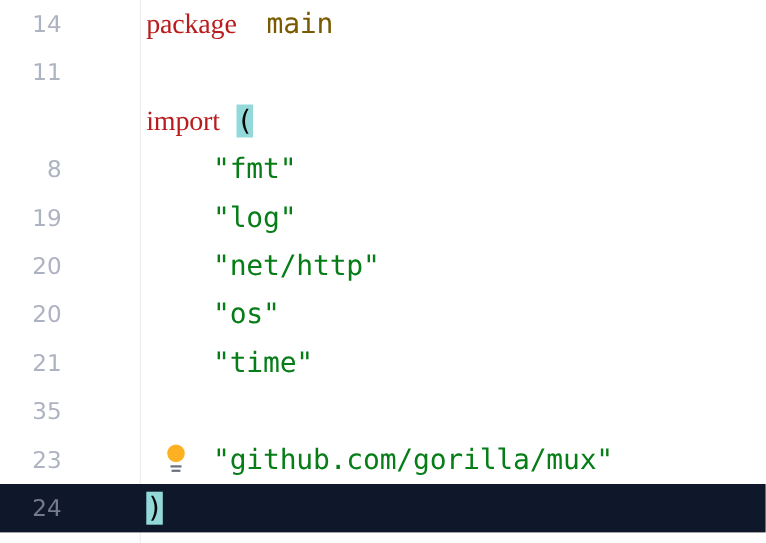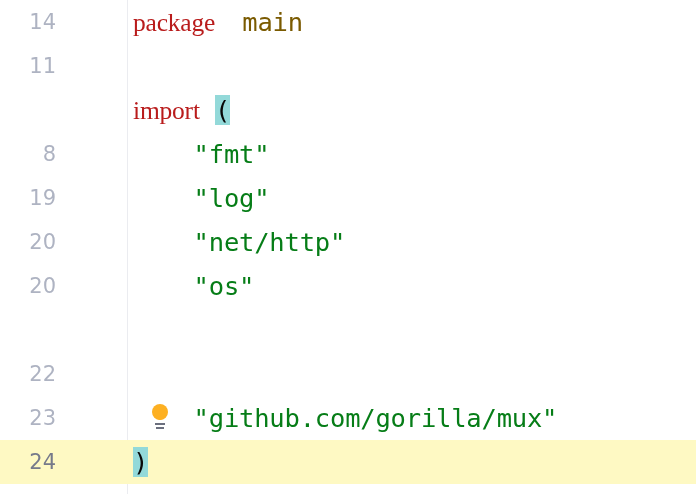--- a/index.html
+++ b/index.html
@@ -1,20 +1,20 @@
 <!DOCTYPE html>
 <html><head>
 <meta charset="utf-8">
 <style>
   html, body { margin:0; padding:0; background:#ffffff; }
   body { width:696px; height:494px; overflow:hidden; position:relative; font-family:"DejaVu Sans Mono", monospace; }
   .editor { position:absolute; left:0; top:0; width:696px; height:494px; }
   .gutter-divider { position:absolute; left:127px; top:0; width:1px; height:494px; background:#ebecf0; }
   .line { position:absolute; left:0; width:696px; height:44px; }
-  .line.current { background:#fef9c3; }
+  .line.current { background:#0f172a; }
   .num { position:absolute; left:0; width:56px; text-align:right; top:0; height:44px; line-height:44px; font-family:"DejaVu Sans", sans-serif; font-size:21px; color:#aeb3c2; }
   .line.current .num { color:#767a8a; }
   .code { position:absolute; left:133px; top:0; height:44px; line-height:44px; font-size:25.5px; white-space:pre; letter-spacing:-0.2px; }
   .kw { color:#b91c1c;font-family:Liberation Serif, serif; }
   .pkg { color:#7a5a00;margin-left:12px; }
   .str { color:#067d17; }
   .punc { color:#080808; }
   .brace-match { background:#93d9d9; }
   .bulb { position:absolute; left:149px; top:7px; width:22px; height:30px; }
 </style>
@@ -43,22 +43,26 @@
       <span class="code"><span>    </span><span class="str">"log"</span></span>
     </div>
     <div class="line" style="top: 220px;">
       <span class="num">20</span>
       <span class="code"><span>    </span><span class="str">"net/http"</span></span>
     </div>
     <div class="line" style="top: 264px;">
       <span class="num">20</span>
       <span class="code"><span>    </span><span class="str">"os"</span></span>
     </div>
+    <div class="line" style="top: 308px;">
+      <span class="num">21</span>
+      <span class="code"><span>    </span><span class="str">"time"</span></span>
+    </div>
     <div class="line" style="top: 352px;">
-      <span class="num">22</span>
+      <span class="num">35</span>
       <span class="code"></span>
     </div>
     <div class="line" style="top: 396px;">
       <span class="num">23</span>
       <span class="code"><span>    </span><span class="str">"github.com/gorilla/mux"</span></span>
       <svg class="bulb" viewBox="0 0 22 30">
         <circle cx="11" cy="9" r="8" fill="#fdb022"></circle>
         <path d="M6 12 Q11 22 16 12 Z" fill="#fdb022"></path>
         <rect x="6" y="20" width="10" height="2" fill="#6c707e"></rect>
         <rect x="7" y="24" width="8" height="2" fill="#6c707e"></rect>

